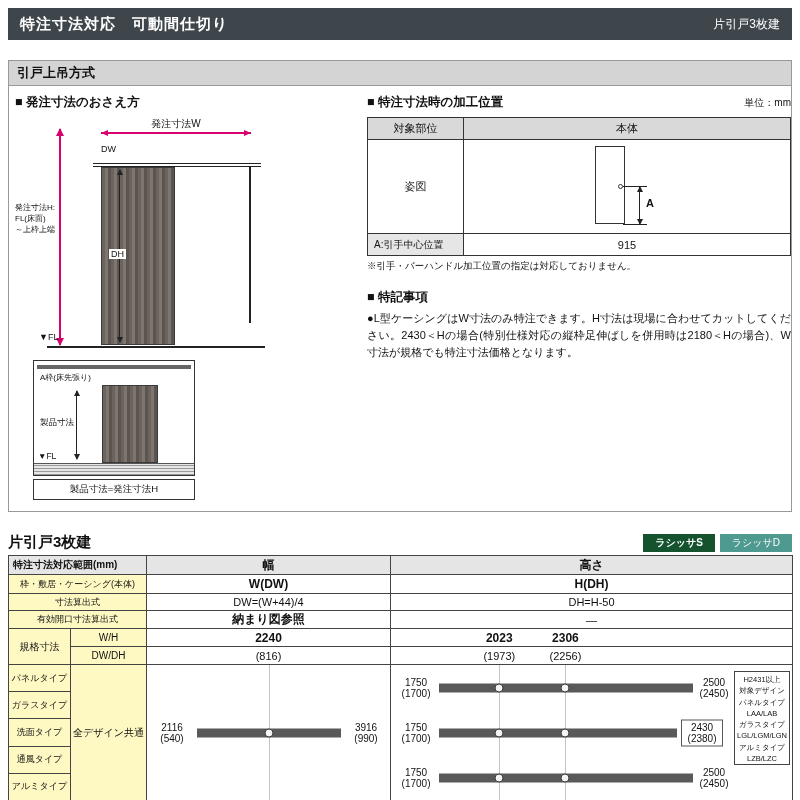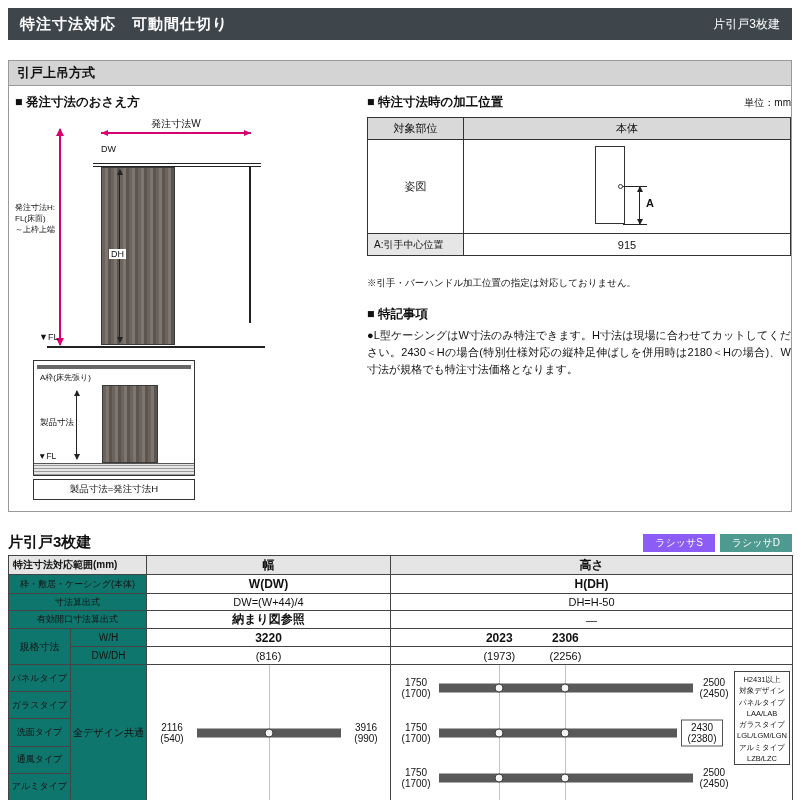--- a/index.html
+++ b/index.html
@@ -53,34 +53,34 @@
   .proc-table .hd { background:#d9d9d9; height:22px; }
   .proc-table .figrow td { height:94px; }
   .proc-table .ftr td { height:22px; }
   .proc-table .lblcell { background:#e6e6e6; text-align:left; padding-left:6px; font-size:10px; }
   .col-part { width:96px;font-family:Liberation Mono, monospace; }
   .fig { position:relative; width:140px; height:86px; margin:0 auto; }
   .fig-door { position:absolute; left:38px; top:2px; width:30px; height:78px; border:1.5px solid #333; background:#fff; }
   .fig-handle { position:absolute; left:61px; top:40px; width:5px; height:5px; border:1px solid #333; border-radius:50%; background:#fff; }
   .fig-tick { position:absolute; left:66px; width:24px; height:1px; background:#222; }
   .unit { font-size:10px; }
-  .note { font-size:9.5px; margin-top:21px; }
+  .note { font-size:9.5px; margin-top:4px; }
   .remarks { font-size:11px; line-height:1.55; margin-top:4px; text-align:justify; }
 
   
   .bottom-head { margin-top:16px; height:24px; display:flex; align-items:flex-end; justify-content:space-between; }
   .bottom-head .title { font-size:15px; font-weight:bold; }
   .badges { display:flex; gap:5px; }
   .badge { color:#fff; font-size:10px; padding:2px 12px; }
-  .badge.s { background:#8b5cf6; }
+  .badge.s { background:#14532d;font-weight:bold; }
   .badge.d { background:#4f9a90; }
 
   table.spec { margin-top:3px; border-collapse:collapse; table-layout:fixed; width:784px; border:1.5px solid #222; }
   table.spec td { border:1px solid #444; text-align:center; vertical-align:middle; overflow:hidden; }
-  .g  { background:#0f766e; }
+  .g  { background:#fef9c3; }
   .gh { background:#e5e5e5; }
   .r-hdr td { height:19px; }
   .r-frame td { height:19px; }
   .r-sm td { height:17px; }
   .r-std td { height:18px; }
   .r-design td { height:27px; }
   .fs9  { font-size:9px; }
   .fs10 { font-size:10px; }
   .fs11 { font-size:11px; }
   .b { font-weight:bold; }
@@ -225,21 +225,21 @@
 
   <tr class="r-sm">
     <td colspan="2" class="g fs9">有効開口寸法算出式</td>
     <td class="b" style="font-size:12px;">納まり図参照</td>
     <td class="fs11">―</td>
   </tr>
 
   <tr class="r-std">
     <td rowspan="2" class="g fs10">規格寸法</td>
     <td class="g fs10">W/H</td>
-    <td class="b" style="font-size:12px;">3220</td>
+    <td class="b" style="font-size:12px;">2240</td>
     <td class="rel">
       <span class="at" style="left:27%;">2023</span>
       <span class="at" style="left:43.5%;">2306</span>
     </td>
   </tr>
   <tr class="r-std">
     <td class="g fs10">DW/DH</td>
     <td class="fs11">(816)</td>
     <td class="rel">
       <span class="at n" style="left:27%;">(1973)</span>

